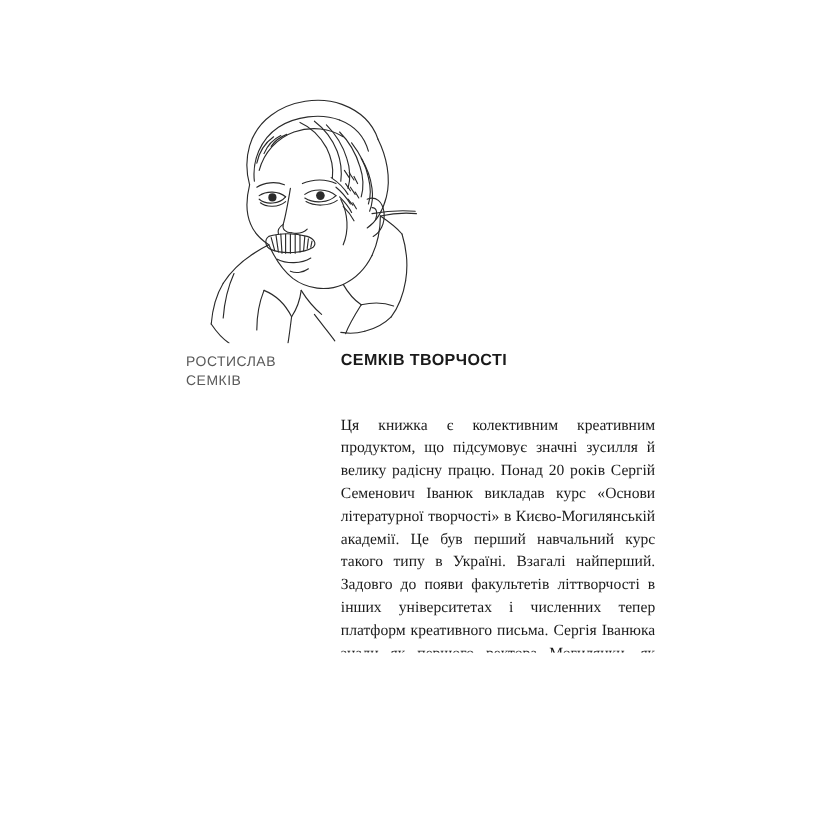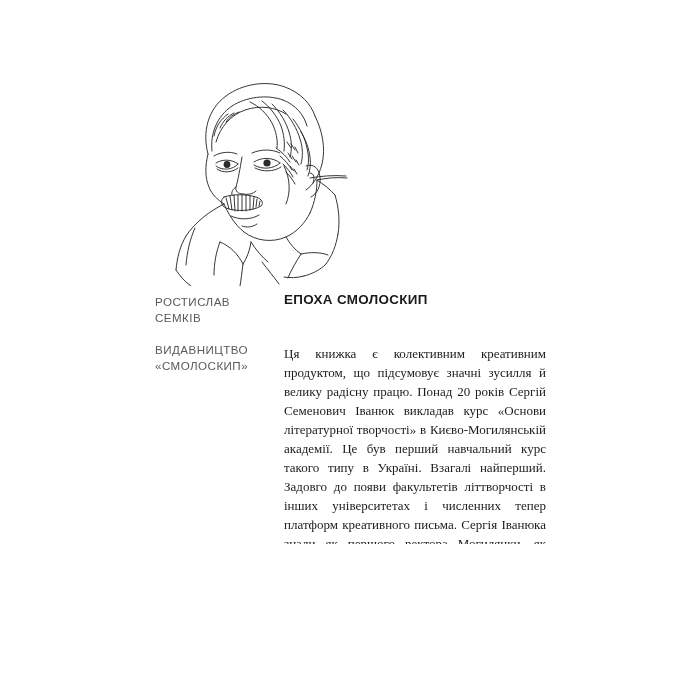--- a/index.html
+++ b/index.html
@@ -190,24 +190,22 @@
 
       <path d="M160 122 C171 120 184 119 196 120"></path>
 
       <path d="M26 214 C30 220 35 226 41 230"></path>
     </svg>
   </div>
 
   <div class="meta-col">
     <div class="meta-block first">РОСТИСЛАВ
 СЕМКІВ</div>
-    <div class="meta-block second">ВИДАВНИЦТВО
-«СМОЛОСКИП»</div>
   </div>
 
   <div class="main-col">
-    <h1 class="chapter-title">ЕПОХА СМОЛОСКИП</h1>
+    <h1 class="chapter-title">СЕМКІВ ТВОРЧОСТІ</h1>
     <p class="body-text">Ця книжка є колективним креативним продуктом, що підсумовує значні зусилля й велику радісну працю. Понад 20 років Сергій Семенович Іванюк викладав курс «Основи літературної творчості» в Києво-Могилянській академії. Це був перший навчальний курс такого типу в Україні. Взагалі найперший. Задовго до появи факультетів літтворчості в інших університетах і численних тепер платформ креативного письма. Сергія Іванюка знали як першого ректора Могилянки, як автора Сергія Оксеника, як дослідника української драматургії й дитячої літератури, але епохальною була саме ця його праця — для багатьох молодих падаванів він став майстром-джедаєм у науці письма.</p>
   </div>
 
   <div class="folio">7</div>
 
 </div>
 
 </body></html>

